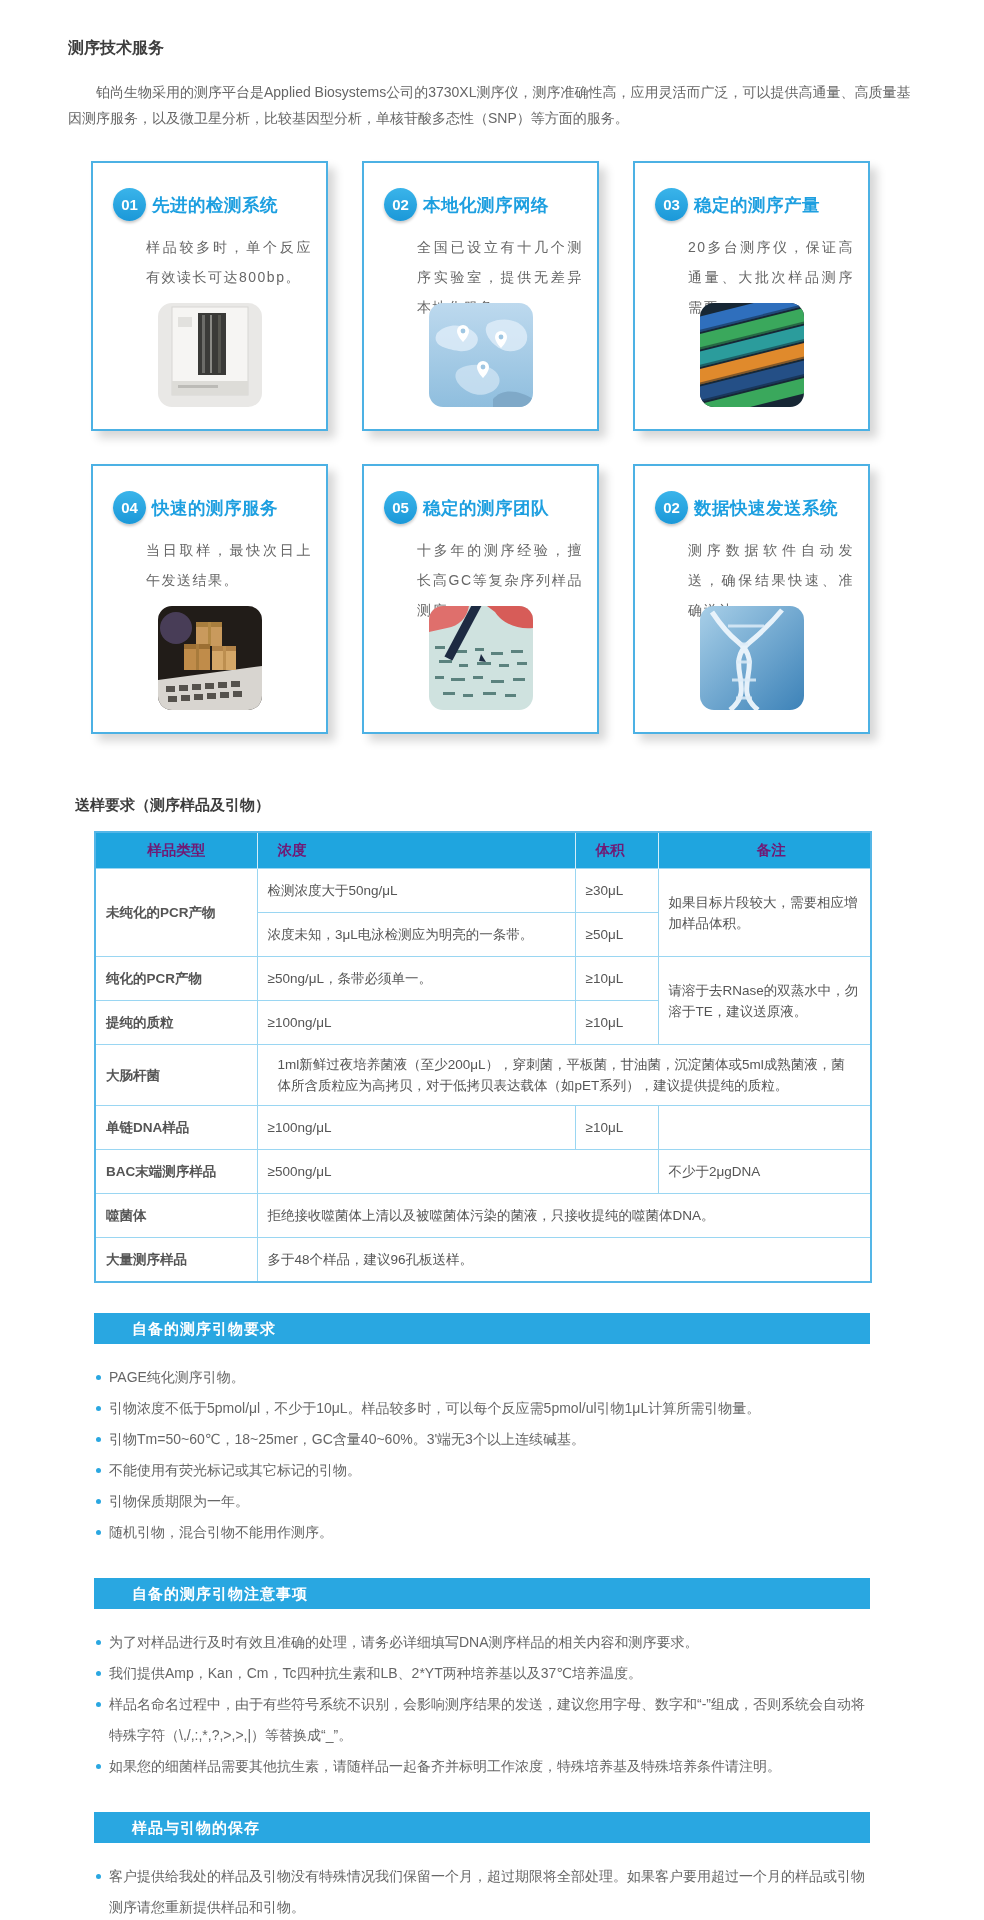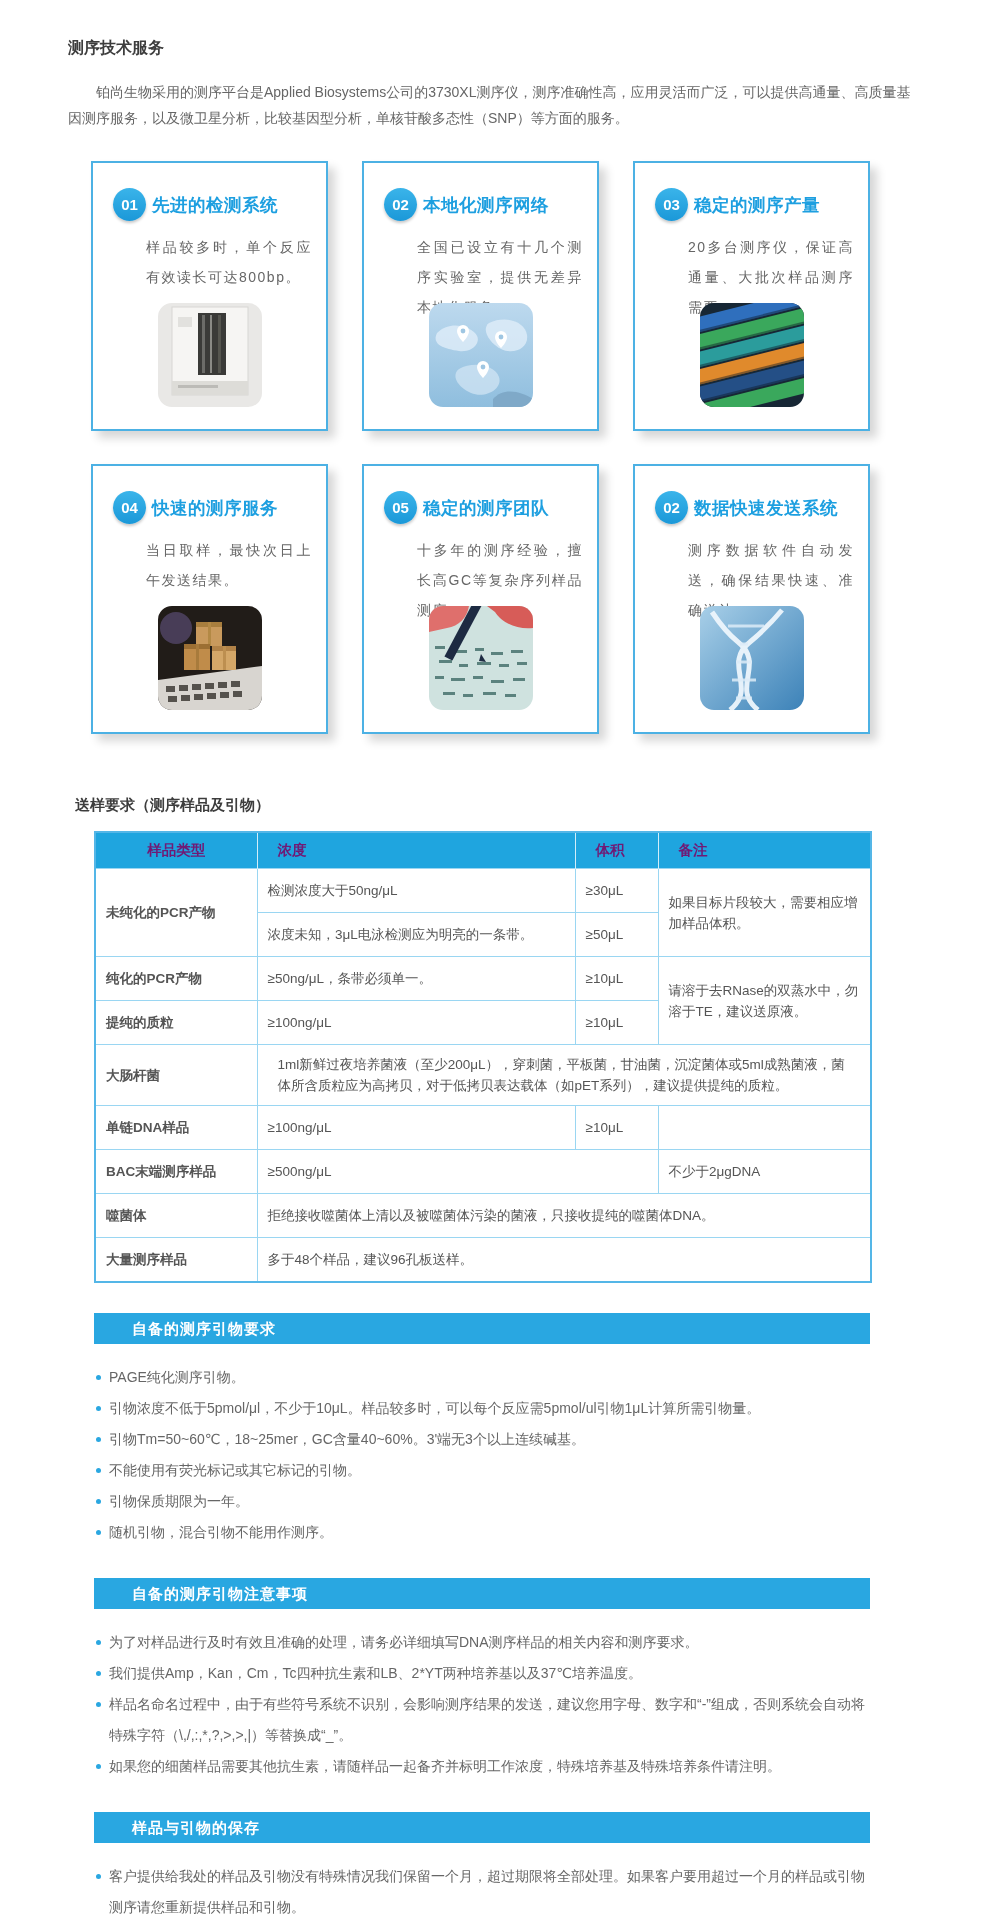--- a/index.html
+++ b/index.html
@@ -32,21 +32,21 @@
   .card-img svg{display:block;width:104px;height:104px;}
 
   
   .section-heading{margin:62px 0 0 75px;font-size:15px;font-weight:bold;color:#3d3d3d;}
   .content{width:776px;margin-left:94px;}
   table.sample{margin-top:16px;width:776px;border-collapse:collapse;table-layout:fixed;
                border:2px solid #54b6e7;font-size:13.5px;color:#555;}
   table.sample th{background:#1fa5df;color:#701a75;font-size:14.5px;font-weight:bold;
                   text-align:left;padding:8px 6px 8px 20px;border-right:1px solid rgba(255,255,255,0.8);}
   table.sample th:first-child{text-align:center;padding-left:6px;}
-  table.sample th:last-child{border-right:none;}
+  table.sample th:last-child{border-right:none;text-align:center;}
   table.sample td{border:1px solid #9ad6f2;padding:11px 10px;line-height:21px;vertical-align:middle;}
   td.type{padding-left:24px;font-weight:bold;}
   td.conc{padding-left:20px;}
   td.vol{padding-left:14px;white-space:nowrap;}
   td.note{padding-left:14px;}
 
   
   .bar{margin-top:30px;height:31px;background:#29a7e1;color:#fff;font-size:15px;font-weight:bold;
        line-height:31px;padding-left:38px;box-sizing:border-box;letter-spacing:1px;}
   ul.blist{list-style:none;margin:18px 0 0 2px;padding:0;}

